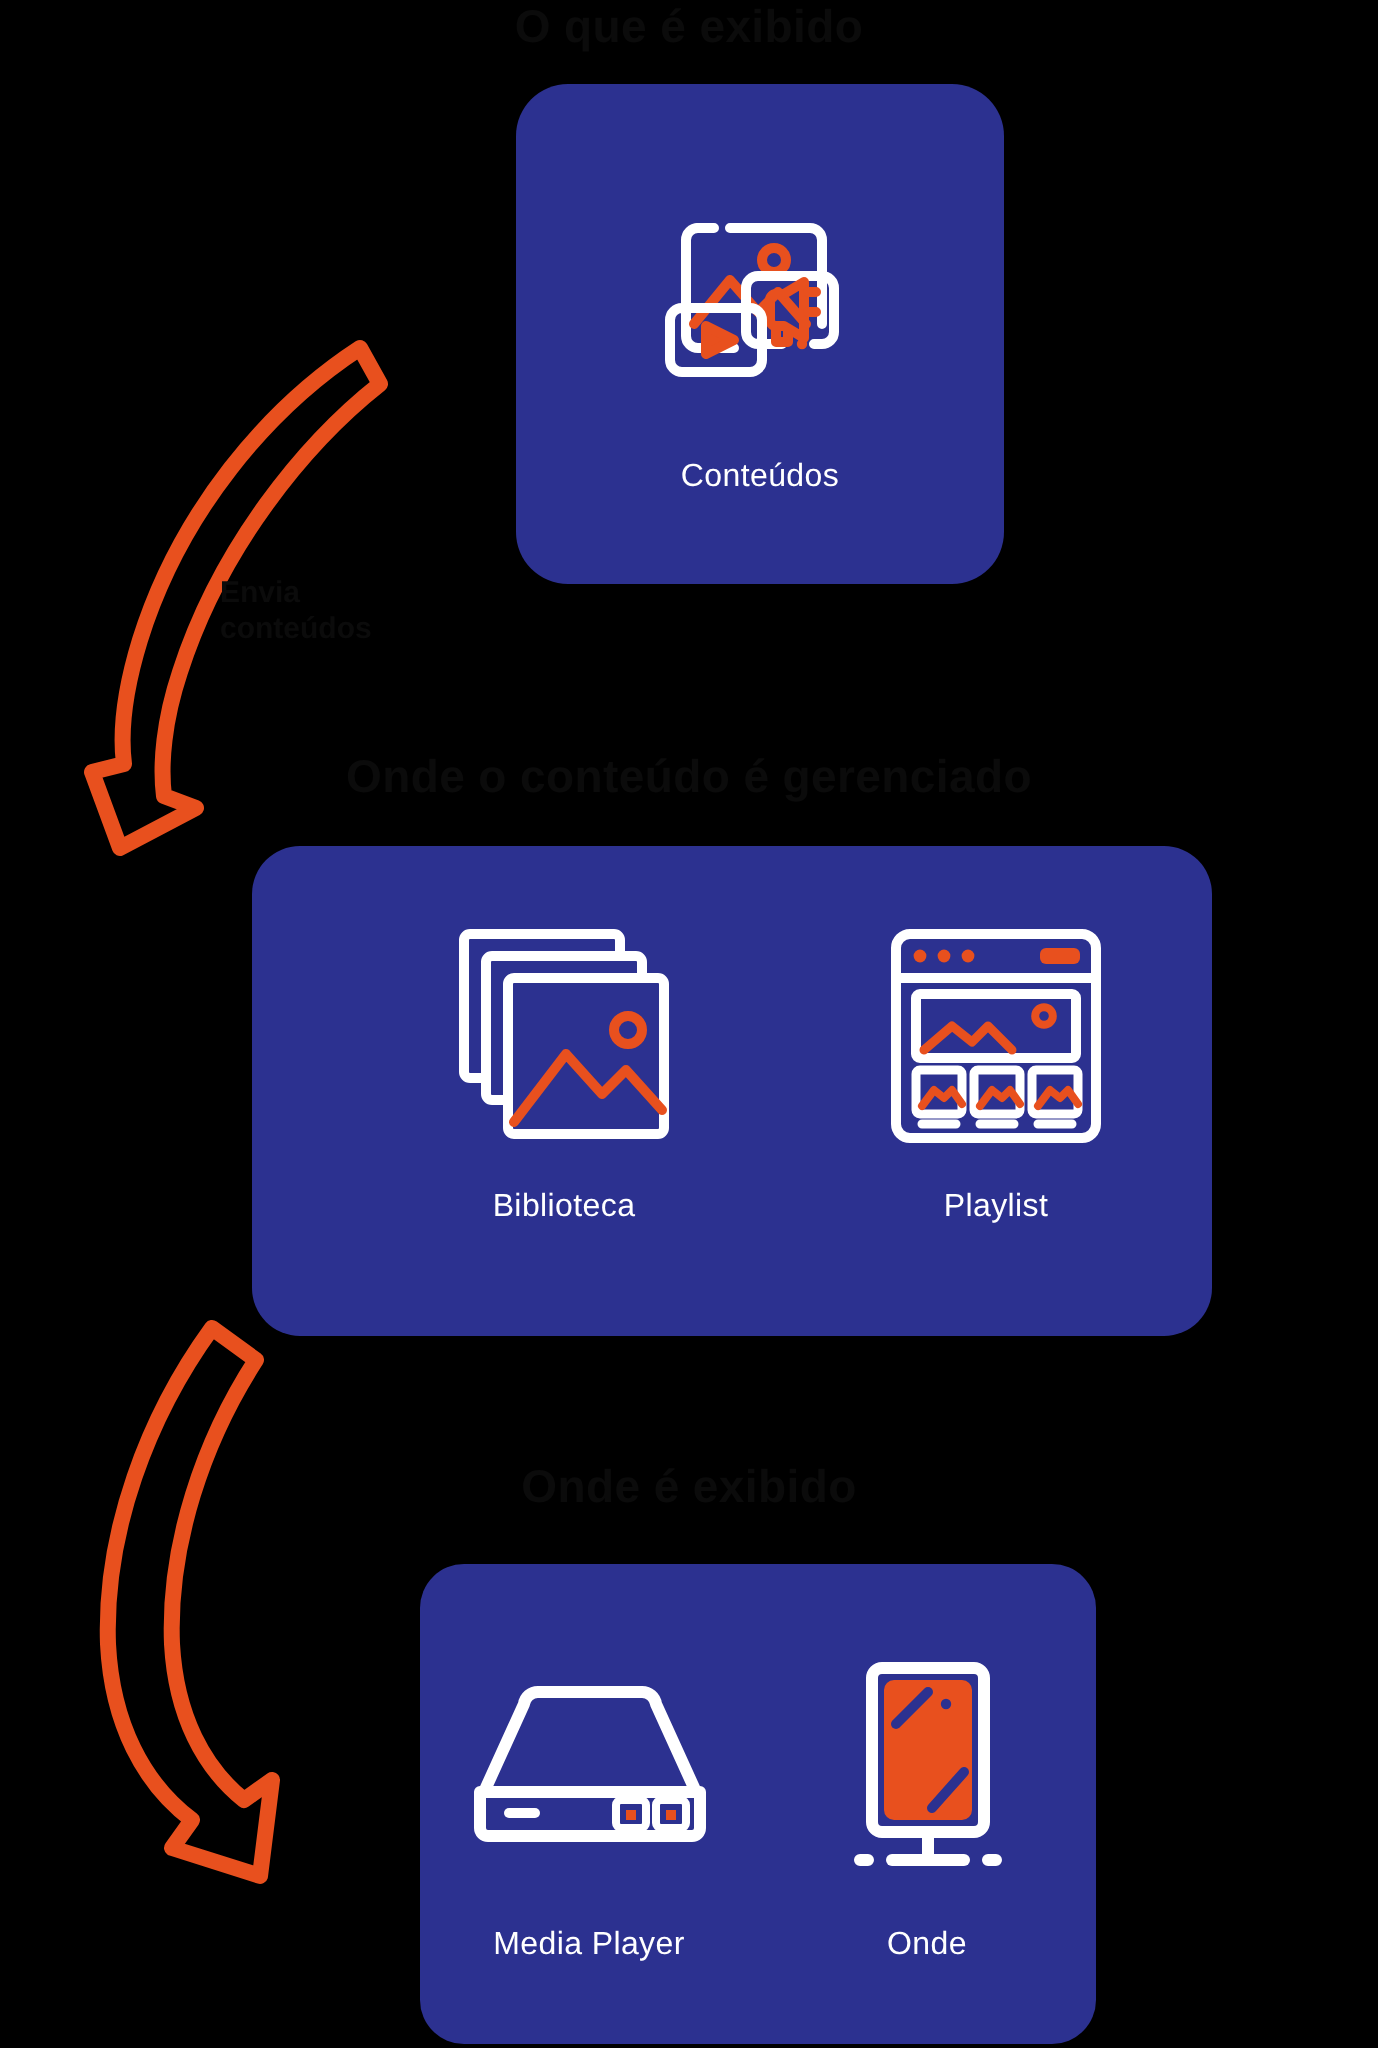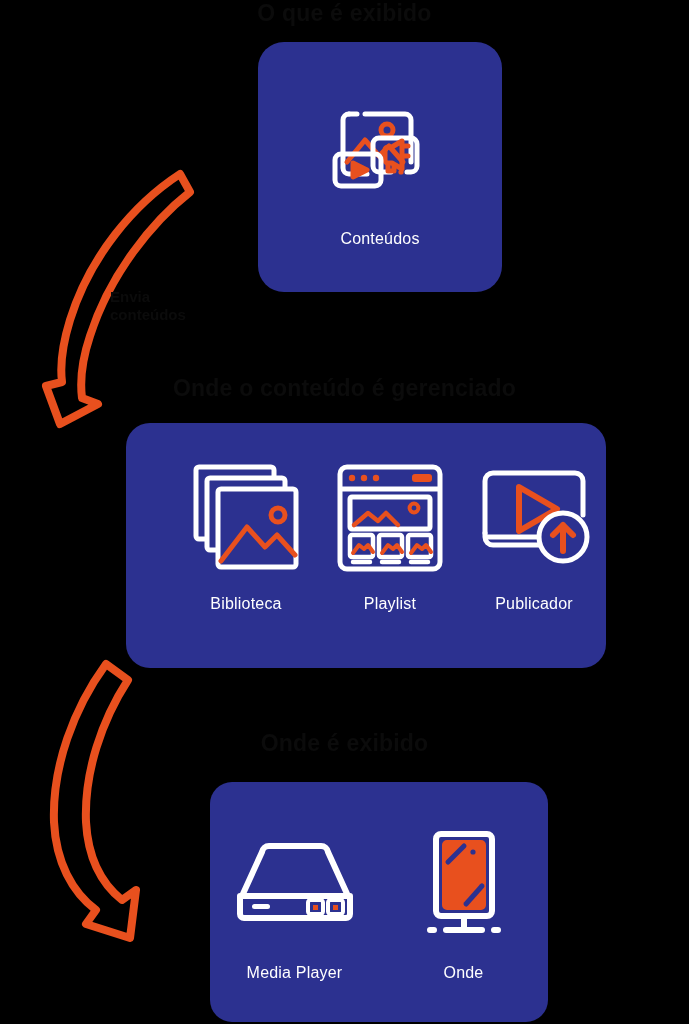--- a/index.html
+++ b/index.html
@@ -185,33 +185,20 @@
           <rect x="43" y="72" width="23" height="22" rx="2" stroke="#ffffff" stroke-width="4.5" fill="none"></rect>
           <path d="M46 90 l6 -8 l5 4 l4 -4 l5 7" stroke="#E8501E" stroke-width="4" stroke-linecap="round" stroke-linejoin="round" fill="none"></path>
           <rect x="72" y="72" width="23" height="22" rx="2" stroke="#ffffff" stroke-width="4.5" fill="none"></rect>
           <path d="M75 90 l6 -8 l5 4 l4 -4 l5 7" stroke="#E8501E" stroke-width="4" stroke-linecap="round" stroke-linejoin="round" fill="none"></path>
           <path d="M17 99 h17 M46 99 h17 M75 99 h17" stroke="#ffffff" stroke-width="4.5" stroke-linecap="round"></path>
         </svg>
       </span>
       <div class="tile-label">Playlist</div>
     </div>
 
-    <div class="tile">
-      <span class="tile-icon">
-        <svg width="118" height="110" viewBox="0 0 118 110" fill="none">
-          <path d="M10 70 v-52 a8 8 0 0 1 8 -8 h82 a8 8 0 0 1 8 8 v34" stroke="#ffffff" stroke-width="5" stroke-linecap="round" fill="none"></path>
-          <path d="M10 70 v4 a8 8 0 0 0 8 8 h58" stroke="#ffffff" stroke-width="5" stroke-linecap="round" fill="none"></path>
-          <path d="M12 74 h62" stroke="#ffffff" stroke-width="5" stroke-linecap="round"></path>
-          <path d="M44 24 l38 22 l-38 22 z" stroke="#E8501E" stroke-width="6" stroke-linejoin="round" fill="none"></path>
-          <circle cx="88" cy="74" r="24" stroke="#ffffff" stroke-width="5" fill="#2C3190"></circle>
-          <path d="M88 88 v-26 M78 72 l10 -10 l10 10" stroke="#E8501E" stroke-width="6" stroke-linecap="round" stroke-linejoin="round" fill="none"></path>
-        </svg>
-      </span>
-      <div class="tile-label">Publicador</div>
-    </div>
 
   </div>
 
   <div class="card" id="card-exibicao">
 
     <div class="tile">
       <span class="tile-icon">
         <svg width="126" height="104" viewBox="0 0 126 104" fill="none">
           <path d="M30 22 a7 7 0 0 1 7 -6 h52 a7 7 0 0 1 7 6 l20 44 h-106 z" stroke="#ffffff" stroke-width="6" stroke-linejoin="round" fill="none"></path>
           <path d="M8 66 h110 v18 a4 4 0 0 1 -4 4 h-102 a4 4 0 0 1 -4 -4 z" stroke="#ffffff" stroke-width="6" stroke-linejoin="round" fill="none"></path>

